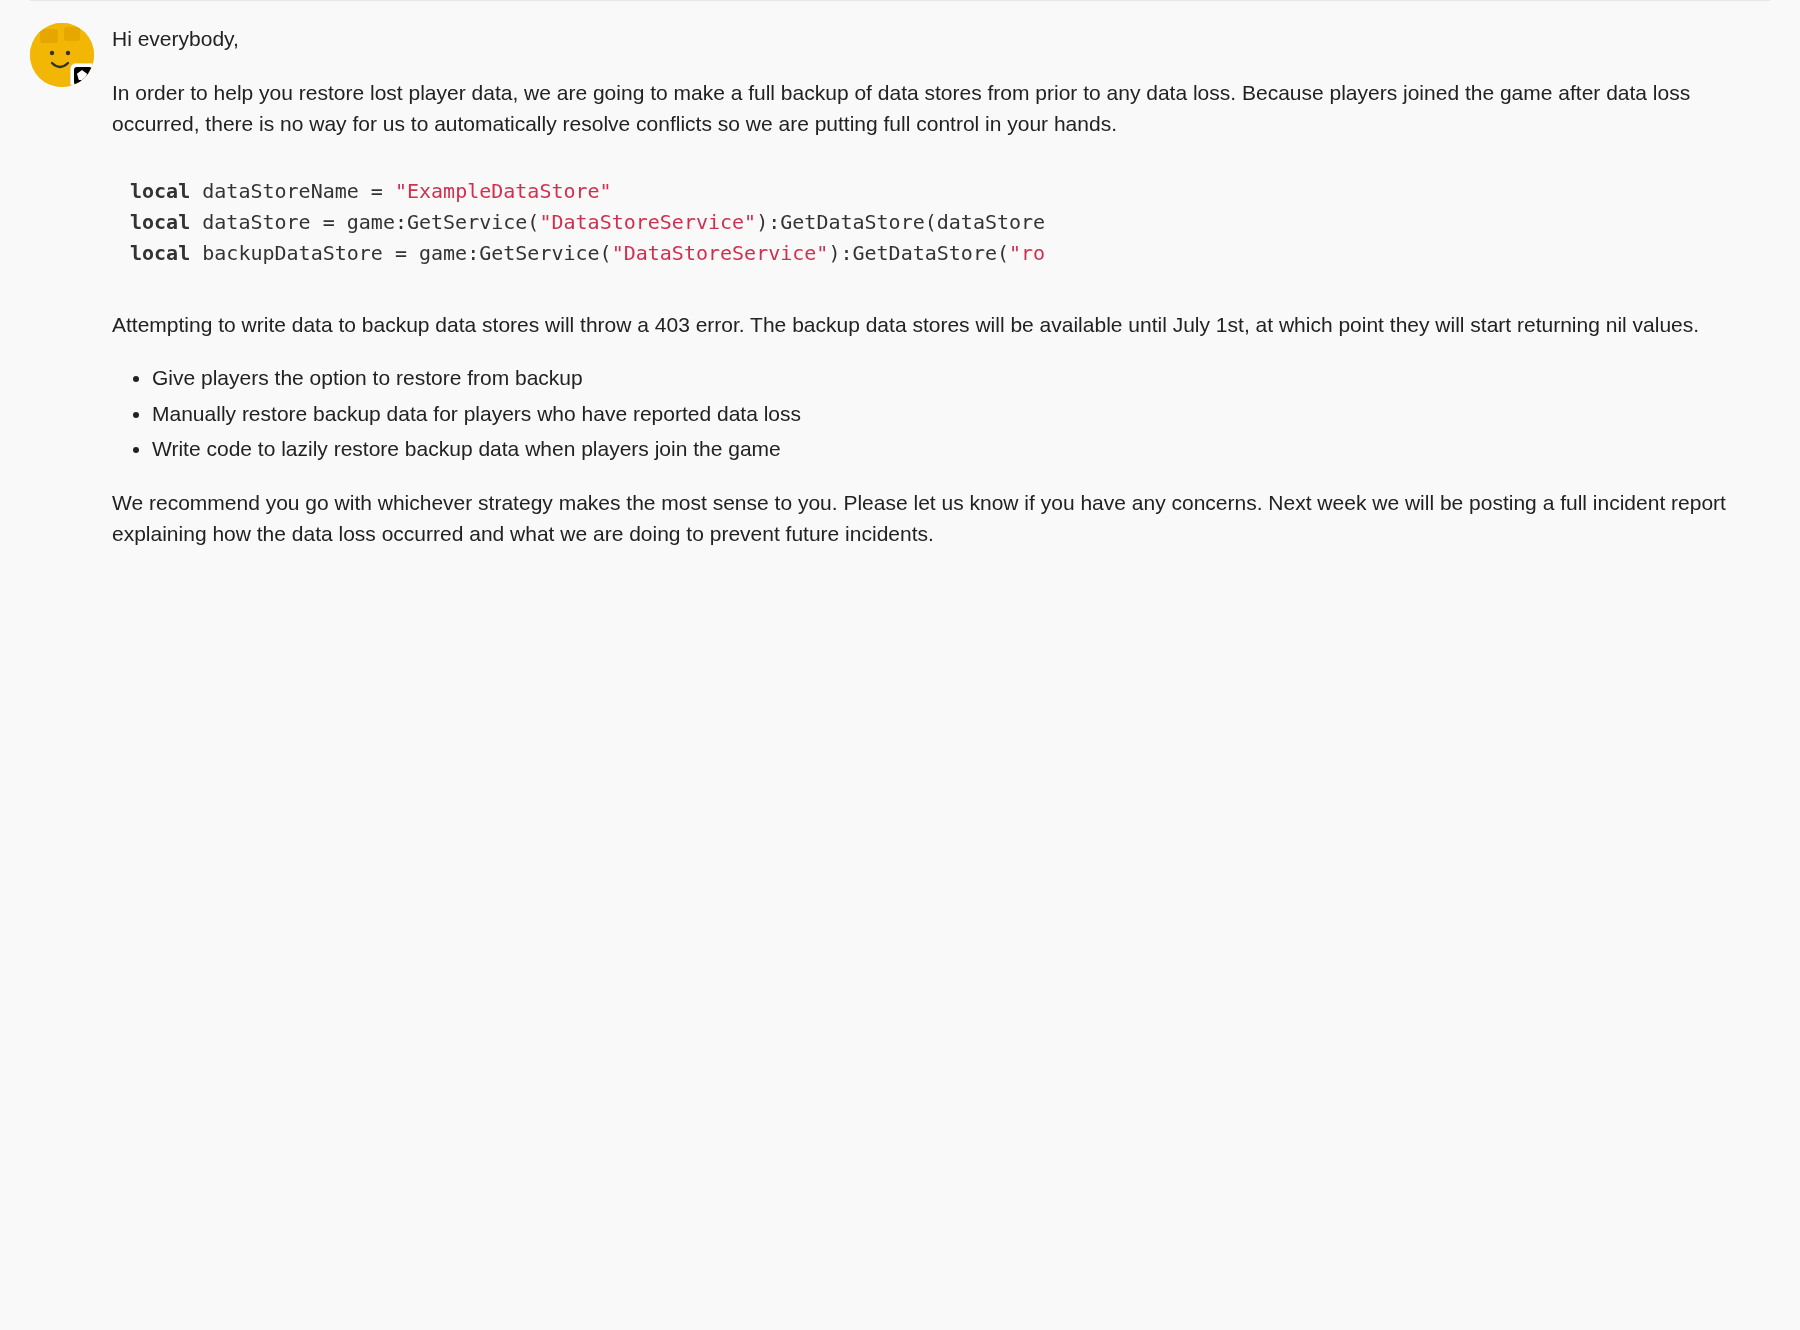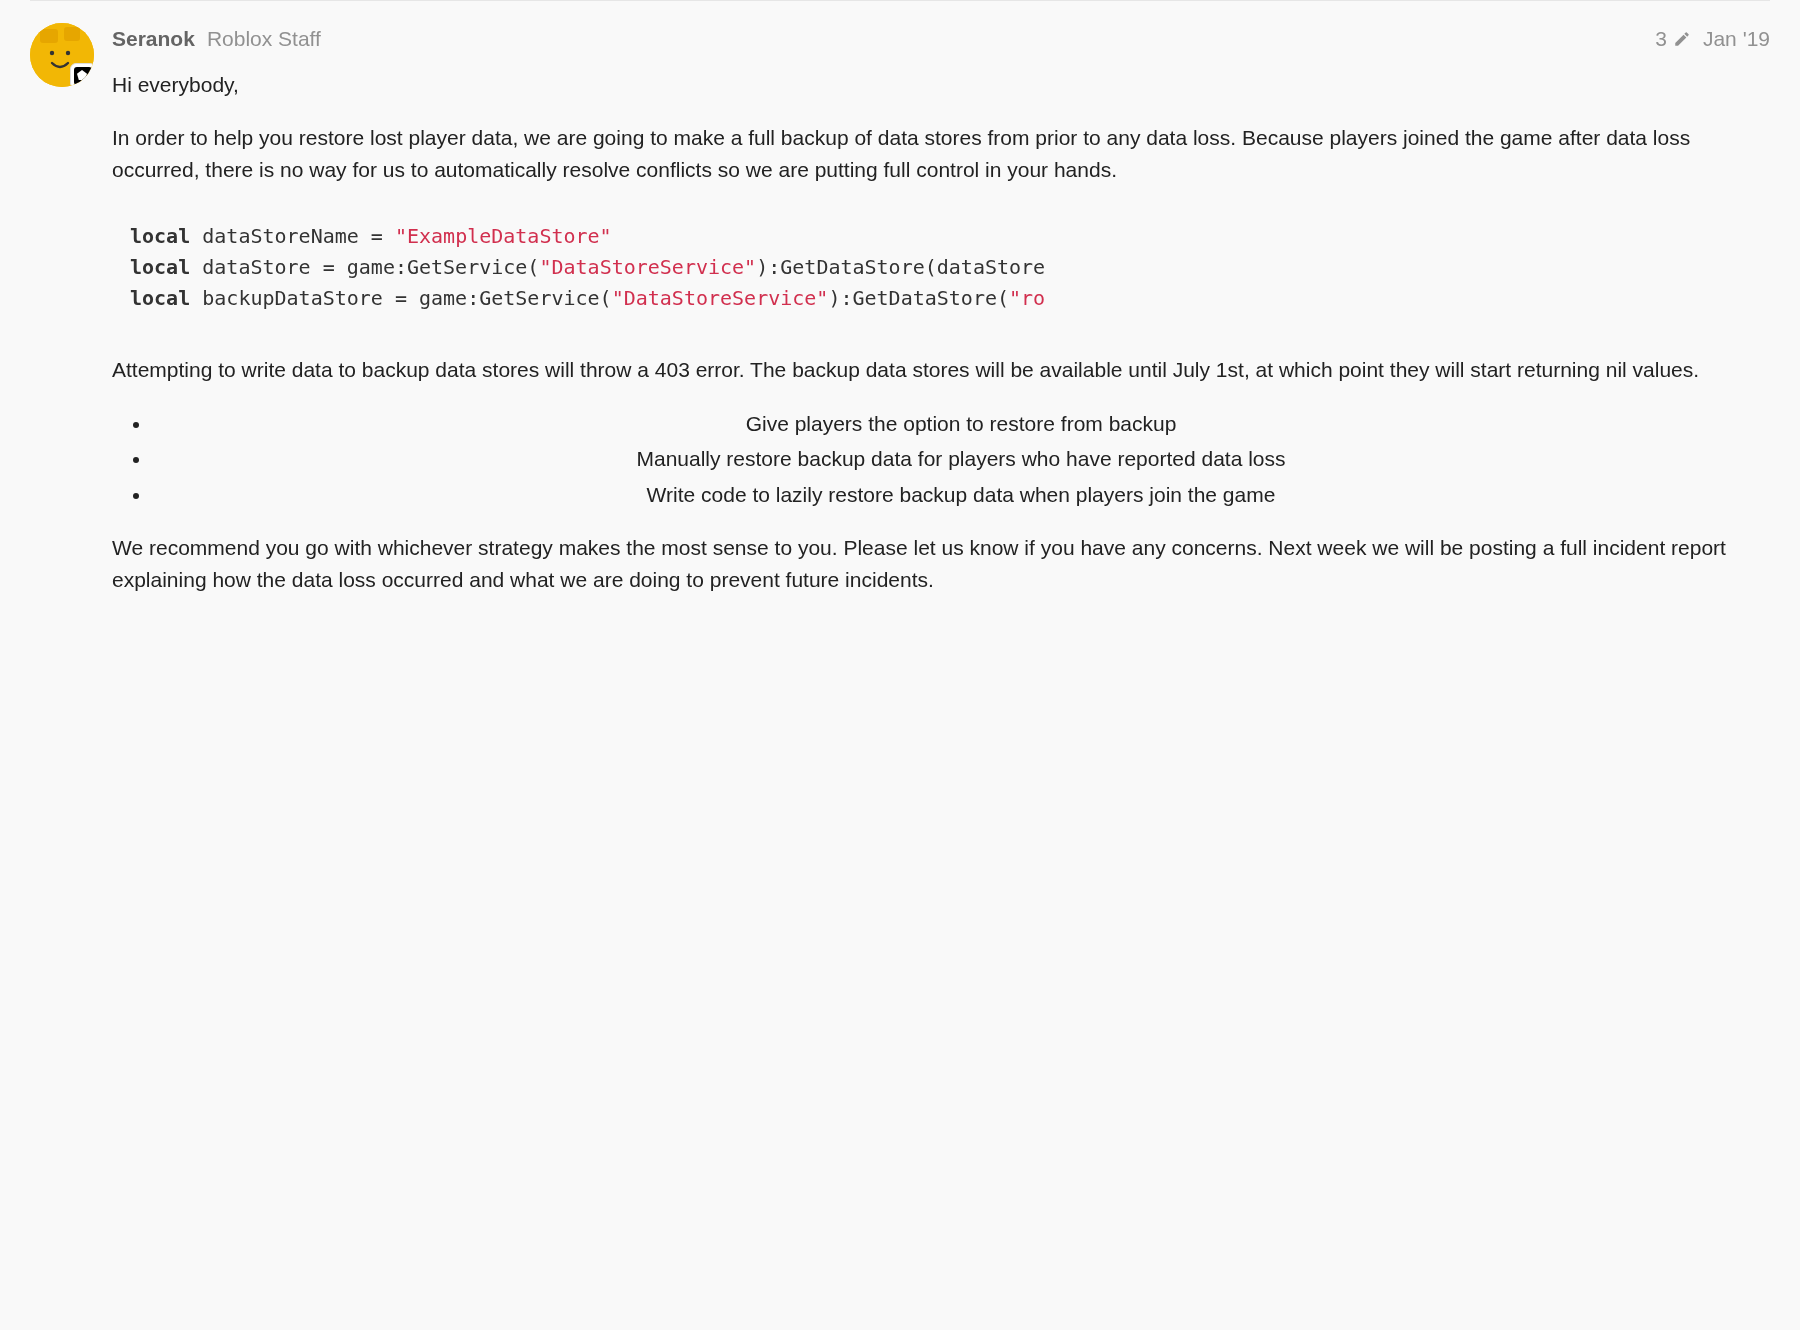--- a/index.html
+++ b/index.html
@@ -44,21 +44,21 @@
     display:flex; align-items:center; gap:12px;
     color:#919191; margin-bottom:14px;
   }
   .author { font-weight:700; color:#646464; }
   .role { color:#919191; }
   .spacer { flex:1; }
   .edit-count { color:#919191; display:flex; align-items:center; gap:6px; }
   .date { color:#919191; }
   .pencil { width:18px; height:18px; fill:#919191; }
   .body p { margin-bottom:22px; color:#222; }
-  .body ul { margin:16px 0 22px 40px;text-align:center; }
+  .body ul { margin:16px 0 22px 40px; }
   .body li { margin-bottom:4px; }
   pre.code {
     background:#f9f9f9;
     font-family: ui-monospace, SFMono-Regular, Menlo, Consolas, monospace;
     font-size:20px;
     line-height:1.55;
     padding:14px 18px;
     margin:0 0 26px 0;
     white-space:pre;
     overflow-x:hidden;
@@ -83,32 +83,20 @@
         <rect x="34" y="4" width="16" height="14" rx="3" fill="#e6a600"></rect>
       </svg>
       <div class="avatar-badge">
         <div class="avatar-badge-inner"></div>
       </div>
     </div>
   </div>
 
   <div class="content-col">
 
-    <header class="post-header">
-      <span class="author">Seranok</span>
-      <span class="role">Roblox Staff</span>
-      <span class="spacer"></span>
-      <span class="edit-count">
-        <span>3</span>
-        <svg class="pencil" viewBox="0 0 24 24">
-          <path d="M3 17.25V21h3.75L17.81 9.94l-3.75-3.75L3 17.25zM20.71 7.04a1 1 0 0 0 0-1.41l-2.34-2.34a1 1 0 0 0-1.41 0l-1.83 1.83 3.75 3.75 1.83-1.83z"></path>
-        </svg>
-      </span>
-      <span class="date">Jan '19</span>
-    </header>
 
     <div class="body">
       <p>Hi everybody,</p>
       <p>In order to help you restore lost player data, we are going to make a full backup of data stores from prior to any data loss. Because players joined the game after data loss occurred, there is no way for us to automatically resolve conflicts so we are putting full control in your hands.</p>
 
       <pre class="code"><span class="kw">local</span><span> dataStoreName = </span><span class="str">"ExampleDataStore"</span>
 <span class="kw">local</span><span> dataStore = game:GetService(</span><span class="str">"DataStoreService"</span><span>):GetDataStore(dataStore</span>
 <span class="kw">local</span><span> backupDataStore = game:GetService(</span><span class="str">"DataStoreService"</span><span>):GetDataStore(</span><span class="str">"ro</span></pre>
 
       <p>Attempting to write data to backup data stores will throw a 403 error. The backup data stores will be available until July 1st, at which point they will start returning nil values.</p>

